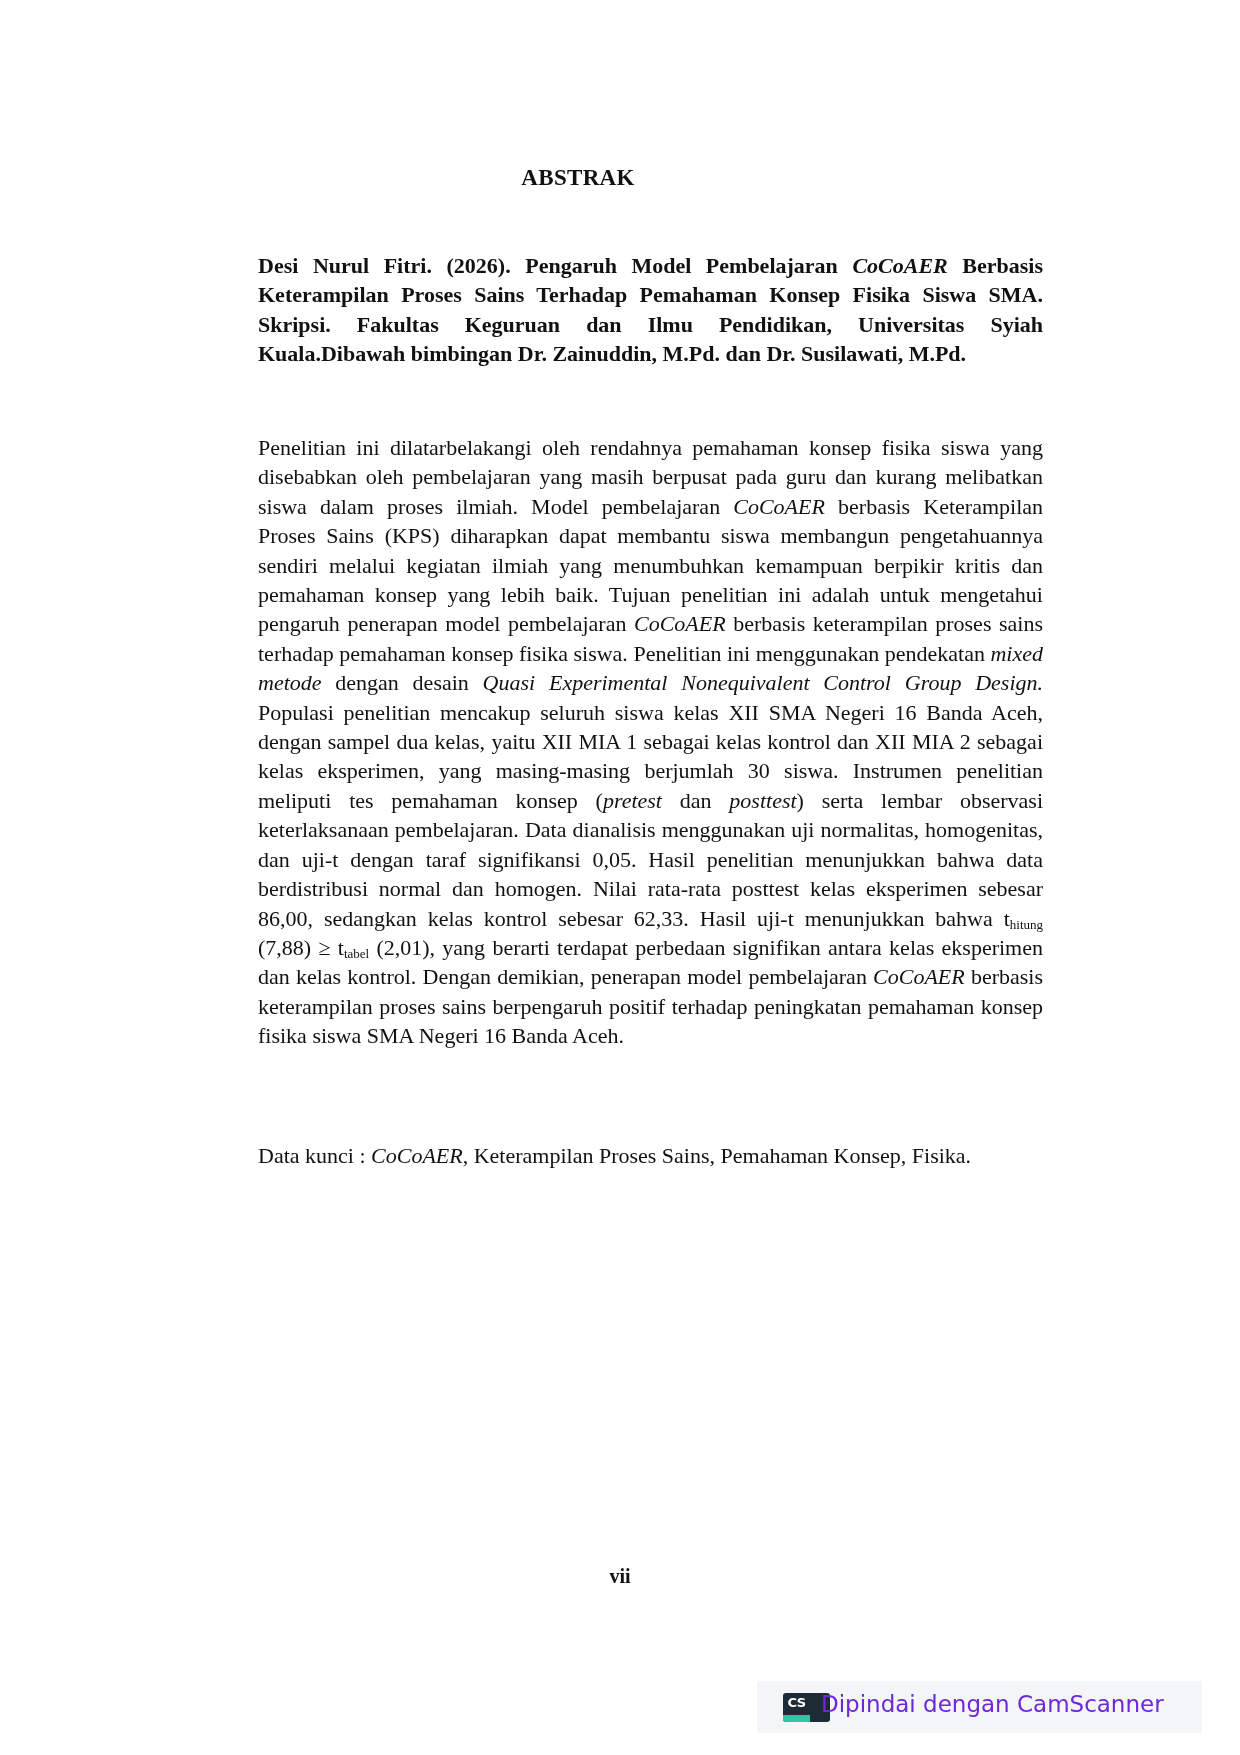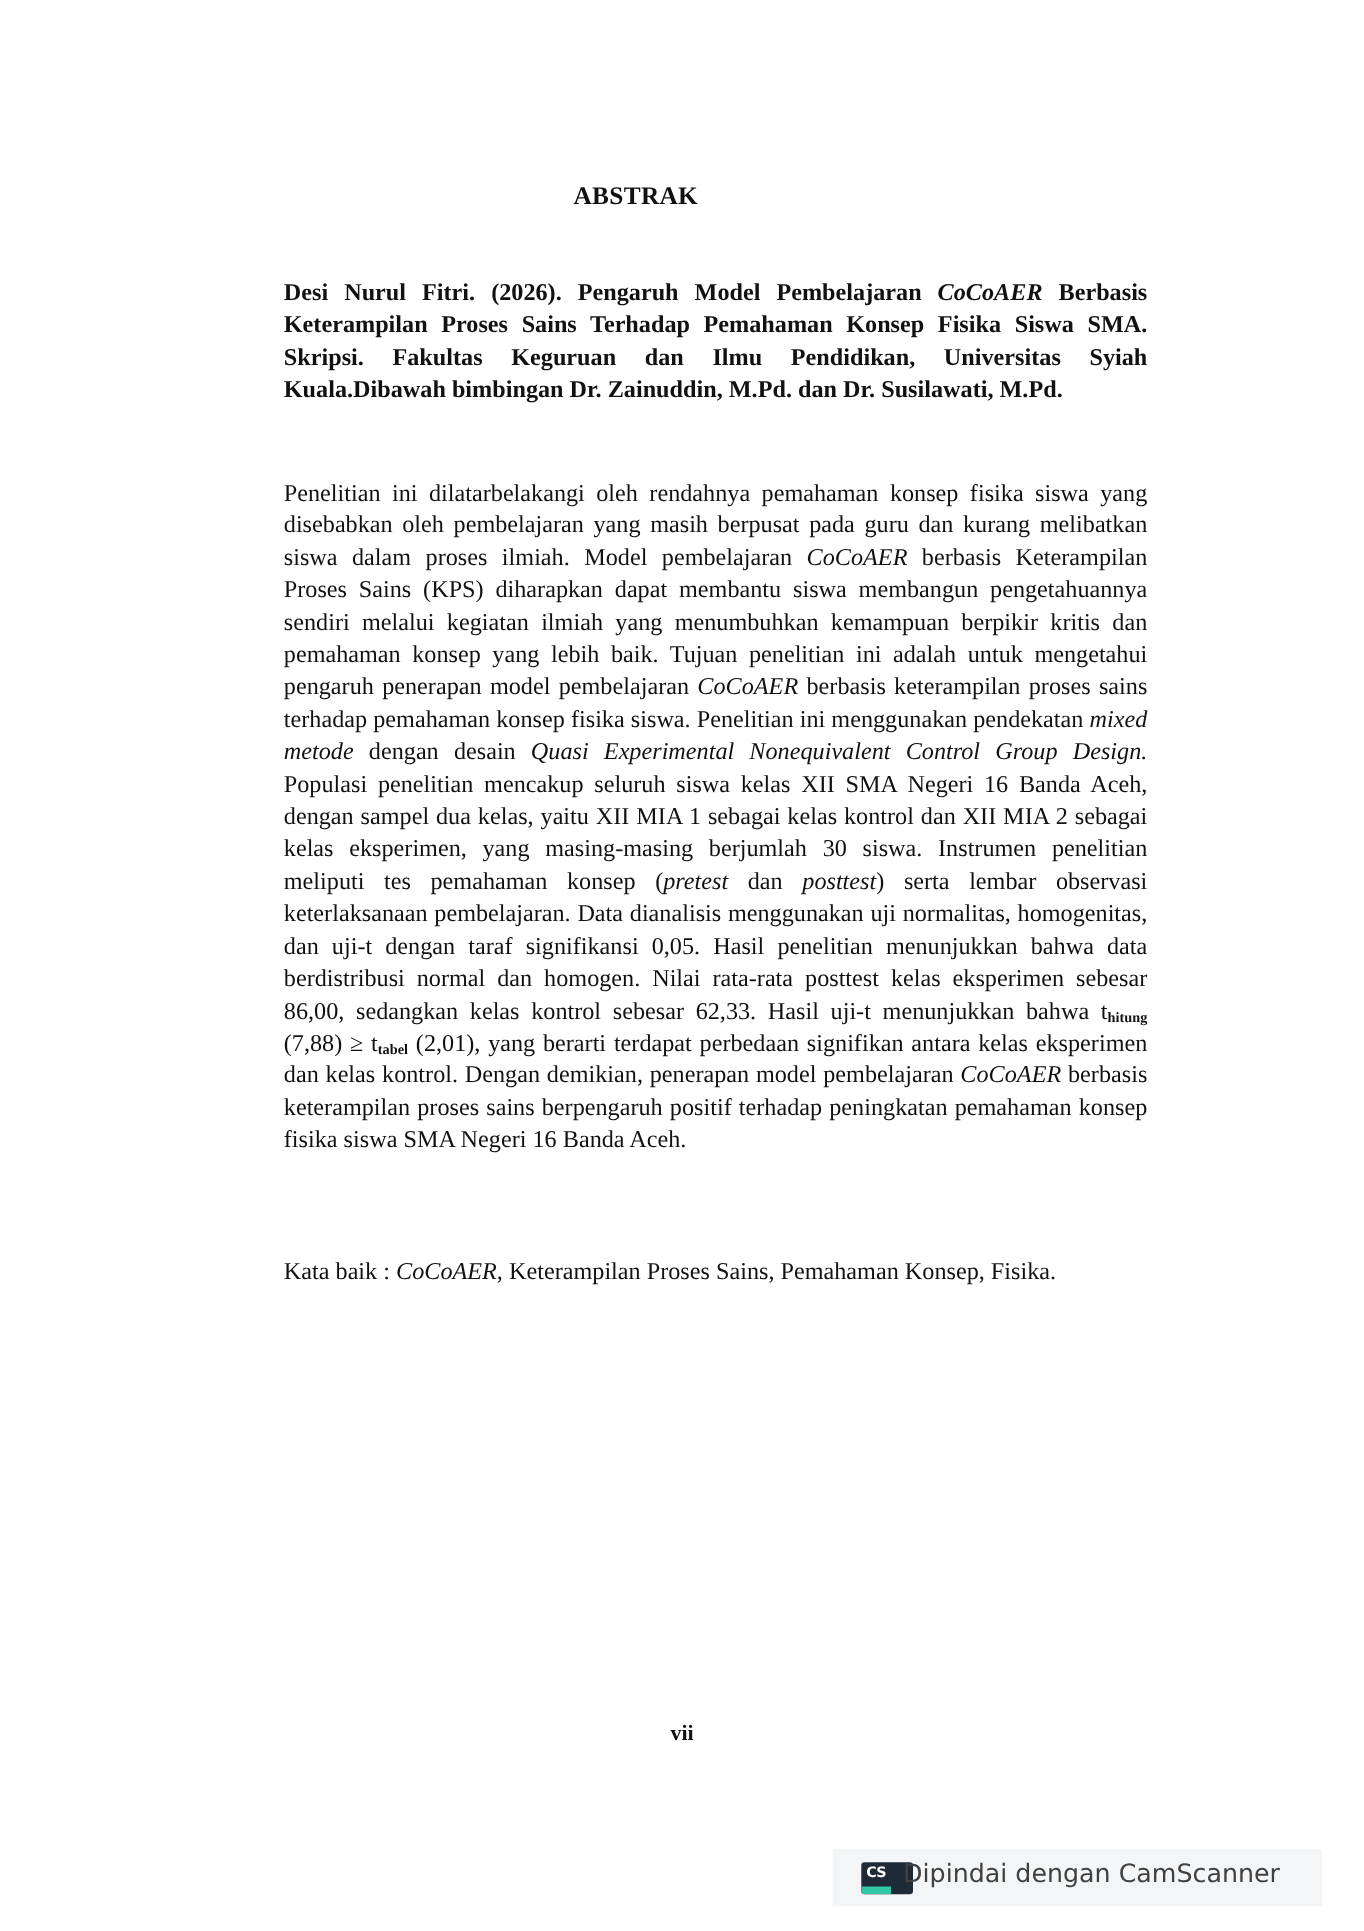--- a/index.html
+++ b/index.html
@@ -34,21 +34,21 @@
       line-height: 29.4px;
       text-align: justify;
       margin: 0;
     }
     .citation { top: 251px; font-weight: bold; }
     .abstract-body { top: 433px; }
     .keywords { top: 1141px; text-align: left; }
     .it { font-style: italic; }
     .sub {
       font-size: 13px;
-      font-weight: bold;
+      font-weight: normal;
       vertical-align: -3px;
       line-height: 0;
     }
     .page-number {
       position: absolute;
       top: 1565px;
       left: 0;
       width: 1240px;
       text-align: center;
       font-weight: bold;
@@ -94,34 +94,34 @@
       width: 27px;
       height: 7px;
       background: #2fc7a3;
     }
     .watermark-text {
       position: absolute;
       left: 64px;
       top: 10px;
       font-family: "DejaVu Sans", sans-serif;
       font-size: 23px;
-      color: #404040;
+      color: #6d28d9;
       white-space: nowrap;
     }
   </style>
 </head>
 <body>
 
 <h1 class="page-title">ABSTRAK</h1>
 
 <p class="text-block citation"><span>Desi Nurul Fitri. (2026). Pengaruh Model Pembelajaran </span><span class="it">CoCoAER</span><span> Berbasis Keterampilan Proses Sains Terhadap Pemahaman Konsep Fisika Siswa SMA. Skripsi. Fakultas Keguruan dan Ilmu Pendidikan, Universitas Syiah Kuala.Dibawah bimbingan Dr. Zainuddin, M.Pd. dan Dr. Susilawati, M.Pd.</span></p>
 
 <p class="text-block abstract-body"><span>Penelitian ini dilatarbelakangi oleh rendahnya pemahaman konsep fisika siswa yang disebabkan oleh pembelajaran yang masih berpusat pada guru dan kurang melibatkan siswa dalam proses ilmiah. Model pembelajaran </span><span class="it">CoCoAER</span><span> berbasis Keterampilan Proses Sains (KPS) diharapkan dapat membantu siswa membangun pengetahuannya sendiri melalui kegiatan ilmiah yang menumbuhkan kemampuan berpikir kritis dan pemahaman konsep yang lebih baik. Tujuan penelitian ini adalah untuk mengetahui pengaruh penerapan model pembelajaran </span><span class="it">CoCoAER</span><span> berbasis keterampilan proses sains terhadap pemahaman konsep fisika siswa. Penelitian ini menggunakan pendekatan </span><span class="it">mixed metode</span><span> dengan desain </span><span class="it">Quasi Experimental Nonequivalent Control Group Design.</span><span> Populasi penelitian mencakup seluruh siswa kelas XII SMA Negeri 16 Banda Aceh, dengan sampel dua kelas, yaitu XII MIA 1 sebagai kelas kontrol dan XII MIA 2 sebagai kelas eksperimen, yang masing-masing berjumlah 30 siswa. Instrumen penelitian meliputi tes pemahaman konsep (</span><span class="it">pretest</span><span> dan </span><span class="it">posttest</span><span>) serta lembar observasi keterlaksanaan pembelajaran. Data dianalisis menggunakan uji normalitas, homogenitas, dan uji-t dengan taraf signifikansi 0,05. Hasil penelitian menunjukkan bahwa data berdistribusi normal dan homogen. Nilai rata-rata posttest kelas eksperimen sebesar 86,00, sedangkan kelas kontrol sebesar 62,33. Hasil uji-t menunjukkan bahwa t</span><span class="sub">hitung</span><span> (7,88) ≥ t</span><span class="sub">tabel</span><span> (2,01), yang berarti terdapat perbedaan signifikan antara kelas eksperimen dan kelas kontrol. Dengan demikian, penerapan model pembelajaran </span><span class="it">CoCoAER</span><span> berbasis keterampilan proses sains berpengaruh positif terhadap peningkatan pemahaman konsep fisika siswa SMA Negeri 16 Banda Aceh.</span></p>
 
-<p class="text-block keywords"><span>Kata baik : </span><span class="it">CoCoAER</span><span>, Keterampilan Proses Sains, Pemahaman Konsep, Fisika.</span></p>
+<p class="text-block keywords"><span>Data kunci : </span><span class="it">CoCoAER</span><span>, Keterampilan Proses Sains, Pemahaman Konsep, Fisika.</span></p>
 
 <p class="page-number">vii</p>
 
 <div class="watermark">
   <div class="cs-icon">
     <span class="cs-letters">CS</span>
     <span class="cs-strip"></span>
   </div>
   <span class="watermark-text">Dipindai dengan CamScanner</span>
 </div>

